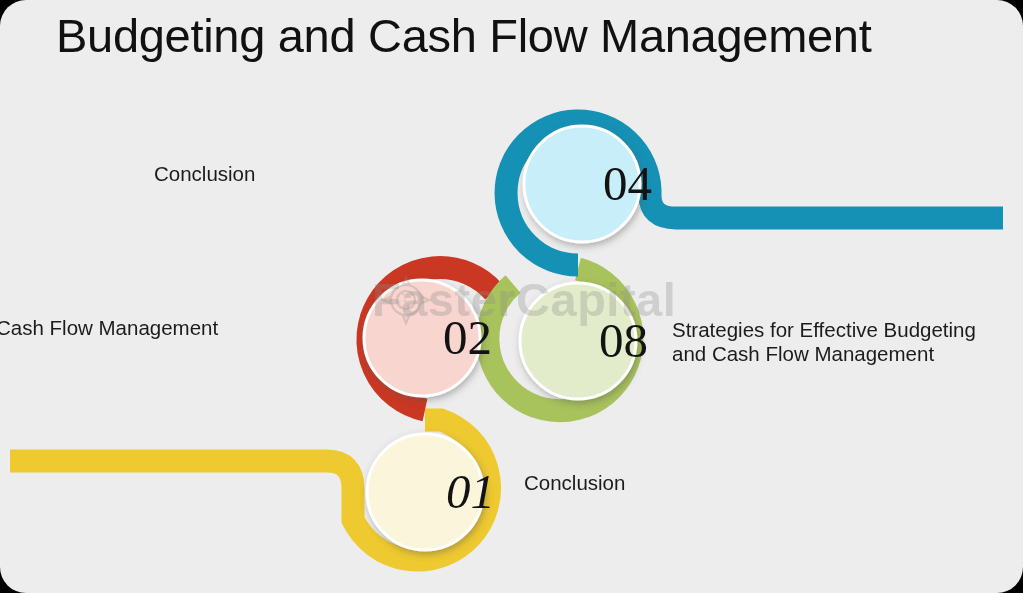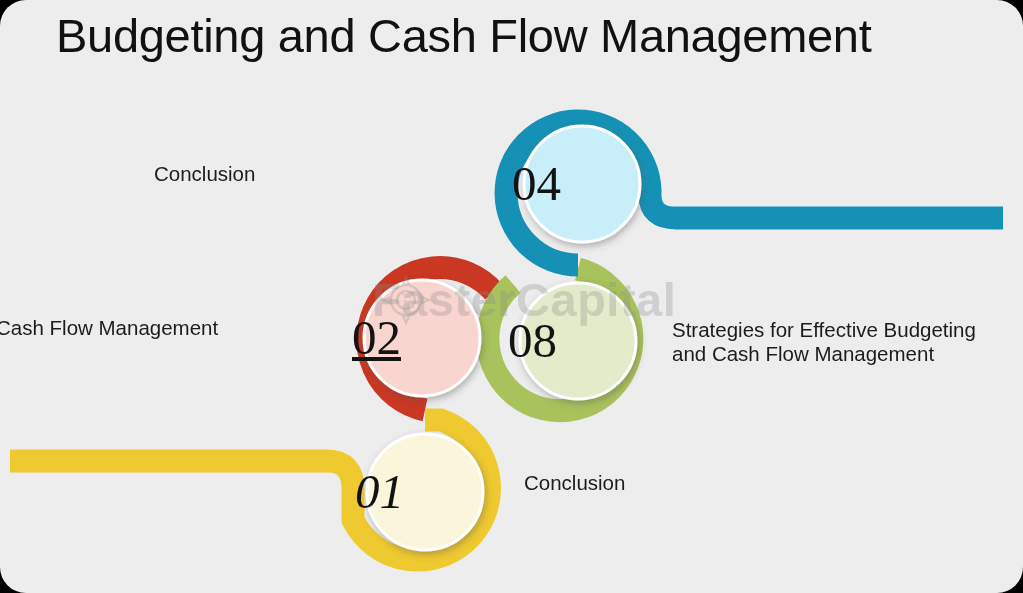--- a/index.html
+++ b/index.html
@@ -42,21 +42,21 @@
     font-weight: 400;
     color: #111111;
     letter-spacing: -0.3px;
     white-space: nowrap;
   }
   .step-num {
     position: absolute;
     font-family: "Liberation Serif", serif;
     font-size: 49px;
     color: #131313;
-    text-align: left;
+    text-align: right;
     width: 140px;
     line-height: 1;
   }
   .label {
     position: absolute;
     font-size: 20.5px;
     color: #1c1c1c;
     line-height: 1.18;
     white-space: pre-line;
   }
@@ -127,21 +127,21 @@
           <circle cx="27" cy="29" r="1.6"></circle>
         <circle cx="23" cy="35" r="1.6"></circle>
           <circle cx="30" cy="34" r="1.6"></circle>
       </g>
     </svg>
     <div class="wm">FasterCapital</div>
 
     <div class="title">Budgeting and Cash Flow Management</div>
 
     <div class="step-num" style="left:355px; top:467px;font-style:italic;">01</div>
-    <div class="step-num" style="left:352px; top:313px;text-decoration:underline;">02</div>
+    <div class="step-num" style="left:352px; top:313px;">02</div>
     <div class="step-num" style="left:508px; top:316px;">08</div>
     <div class="step-num" style="left:512px; top:159px;">04</div>
 
     <div class="label" style="left:524px; top:471px;">Conclusion</div>
 
     <div class="label" style="left:-4px; top:316px;">Cash Flow Management</div>
 
     <div class="label" style="left:672px; top:318px;">Strategies for Effective Budgeting
 and Cash Flow Management</div>
 

